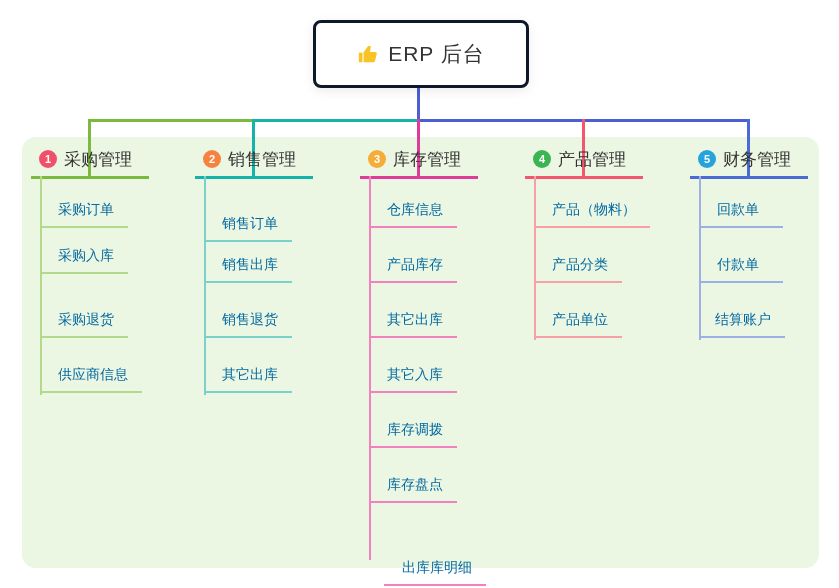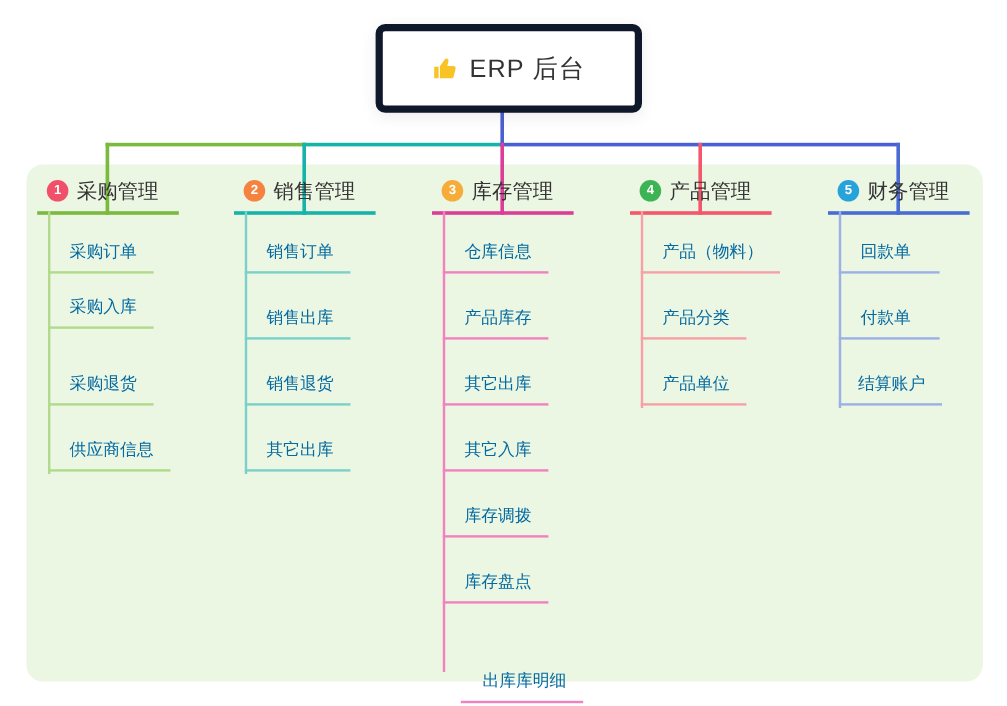--- a/index.html
+++ b/index.html
@@ -7,21 +7,21 @@
     position:relative;width:839px;height:588px;background:#fff;overflow:hidden;
     font-family:"Liberation Sans","DejaVu Sans",sans-serif;
   }
   .panel{
     position:absolute;left:22px;top:137px;width:797px;height:431px;
     border-radius:14px;
   }
   
   .root-node{
     position:absolute;left:313px;top:20px;width:210px;height:62px;
-    background:#fff;border:6px solid #0f172a;border-radius:8px;
+    background:#fff;border:3px solid #0f172a;border-radius:8px;
     box-shadow:0 3px 12px rgba(0,0,0,.08);
     display:flex;align-items:center;justify-content:center;gap:9px;
     cursor:pointer;z-index:3;
   }
   .root-label{font-size:21px;color:#333;letter-spacing:1px;}
   .root-icon{display:flex;align-items:center;}
   
   .line{position:absolute;z-index:1;}
   
   .branch{position:absolute;top:0;width:0;overflow:visible;z-index:2;}
@@ -93,21 +93,21 @@
     <span class="item-label">供应商信息</span>
   </div>
       </div>
       <div class="branch" style="left: 195px;">
     <div class="branch-title">
       <span class="badge" style="background: rgb(245, 131, 63);">2</span>
       <span class="branch-label">销售管理</span>
     </div>
     <div class="title-underline" style="width: 118px; background: rgb(22, 179, 171);"></div>
     <div class="trunk" style="background: rgb(123, 208, 201); height: 219px;"></div>
-  <div class="item" style="top: 192px; border-bottom-color: rgb(123, 208, 201);">
+  <div class="item" style="top: 206px; border-bottom-color: rgb(123, 208, 201);">
     <span class="item-label">销售订单</span>
   </div>
         <div class="item" style="top: 247px; border-bottom-color: rgb(123, 208, 201); text-align: center;">
     <span class="item-label">销售出库</span>
   </div>
         <div class="item" style="top: 302px; border-bottom-color: rgb(123, 208, 201);">
     <span class="item-label">销售退货</span>
   </div>
         <div class="item" style="top: 357px; border-bottom-color: rgb(123, 208, 201);">
     <span class="item-label">其它出库</span>

